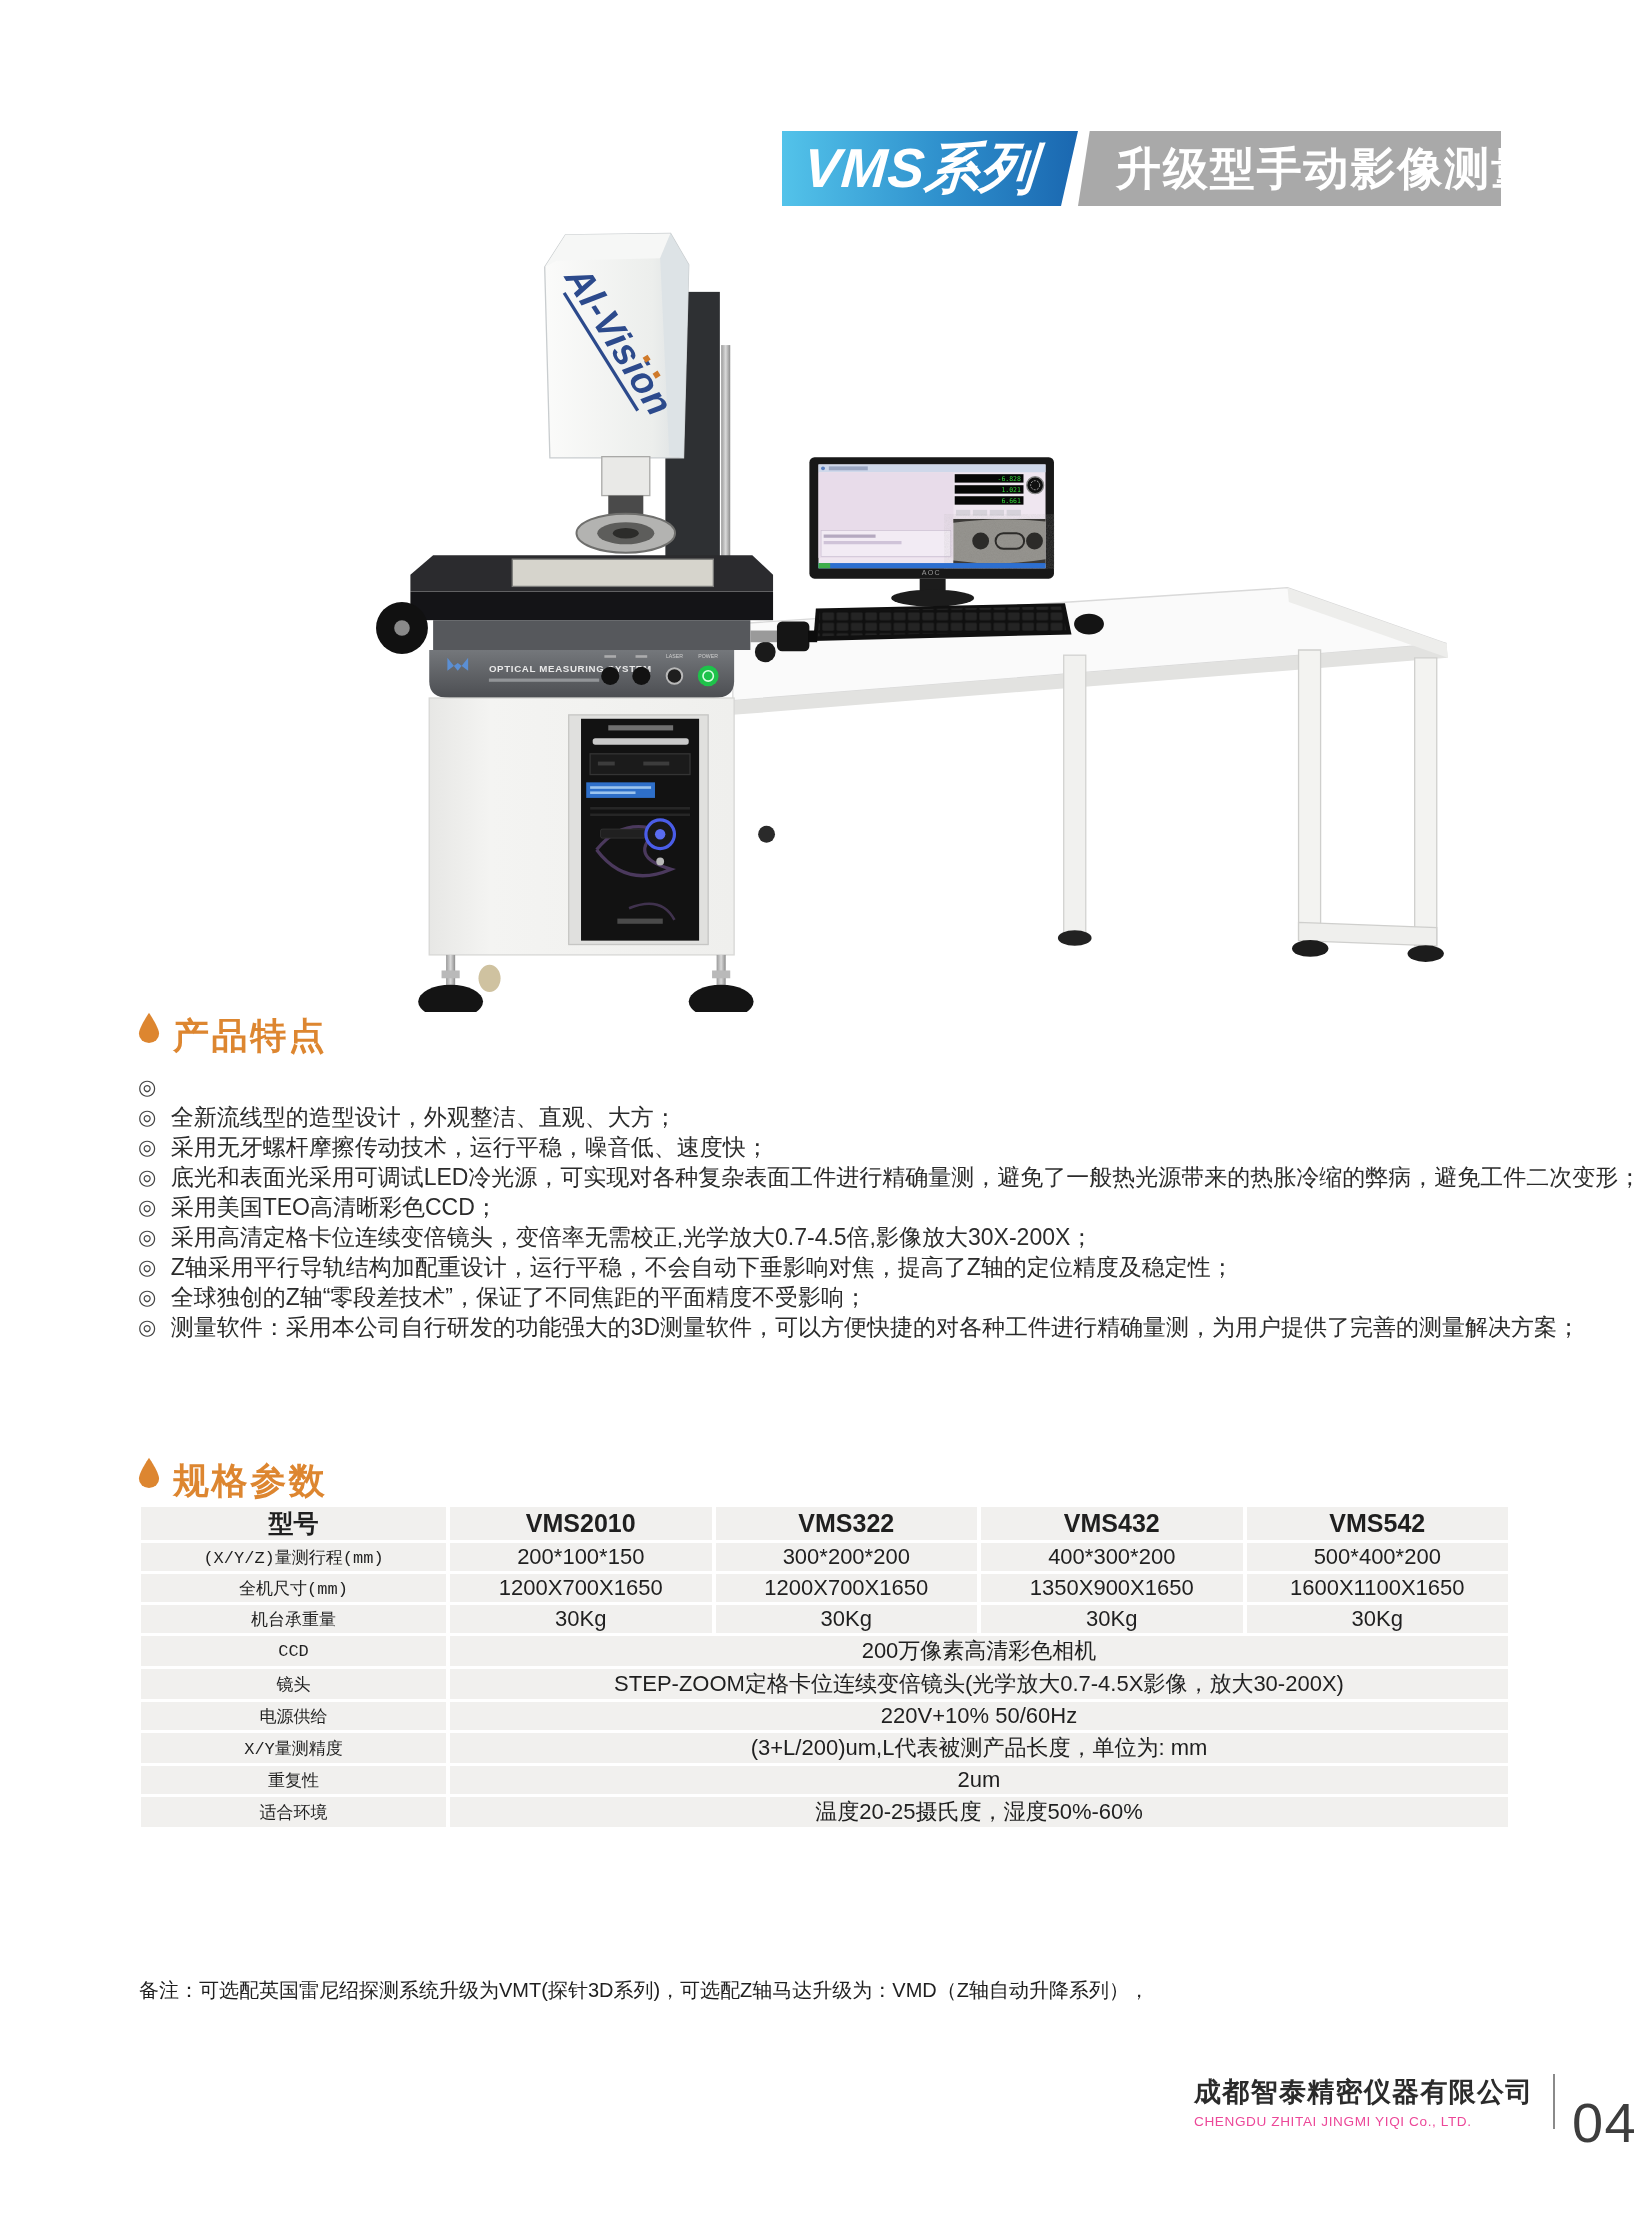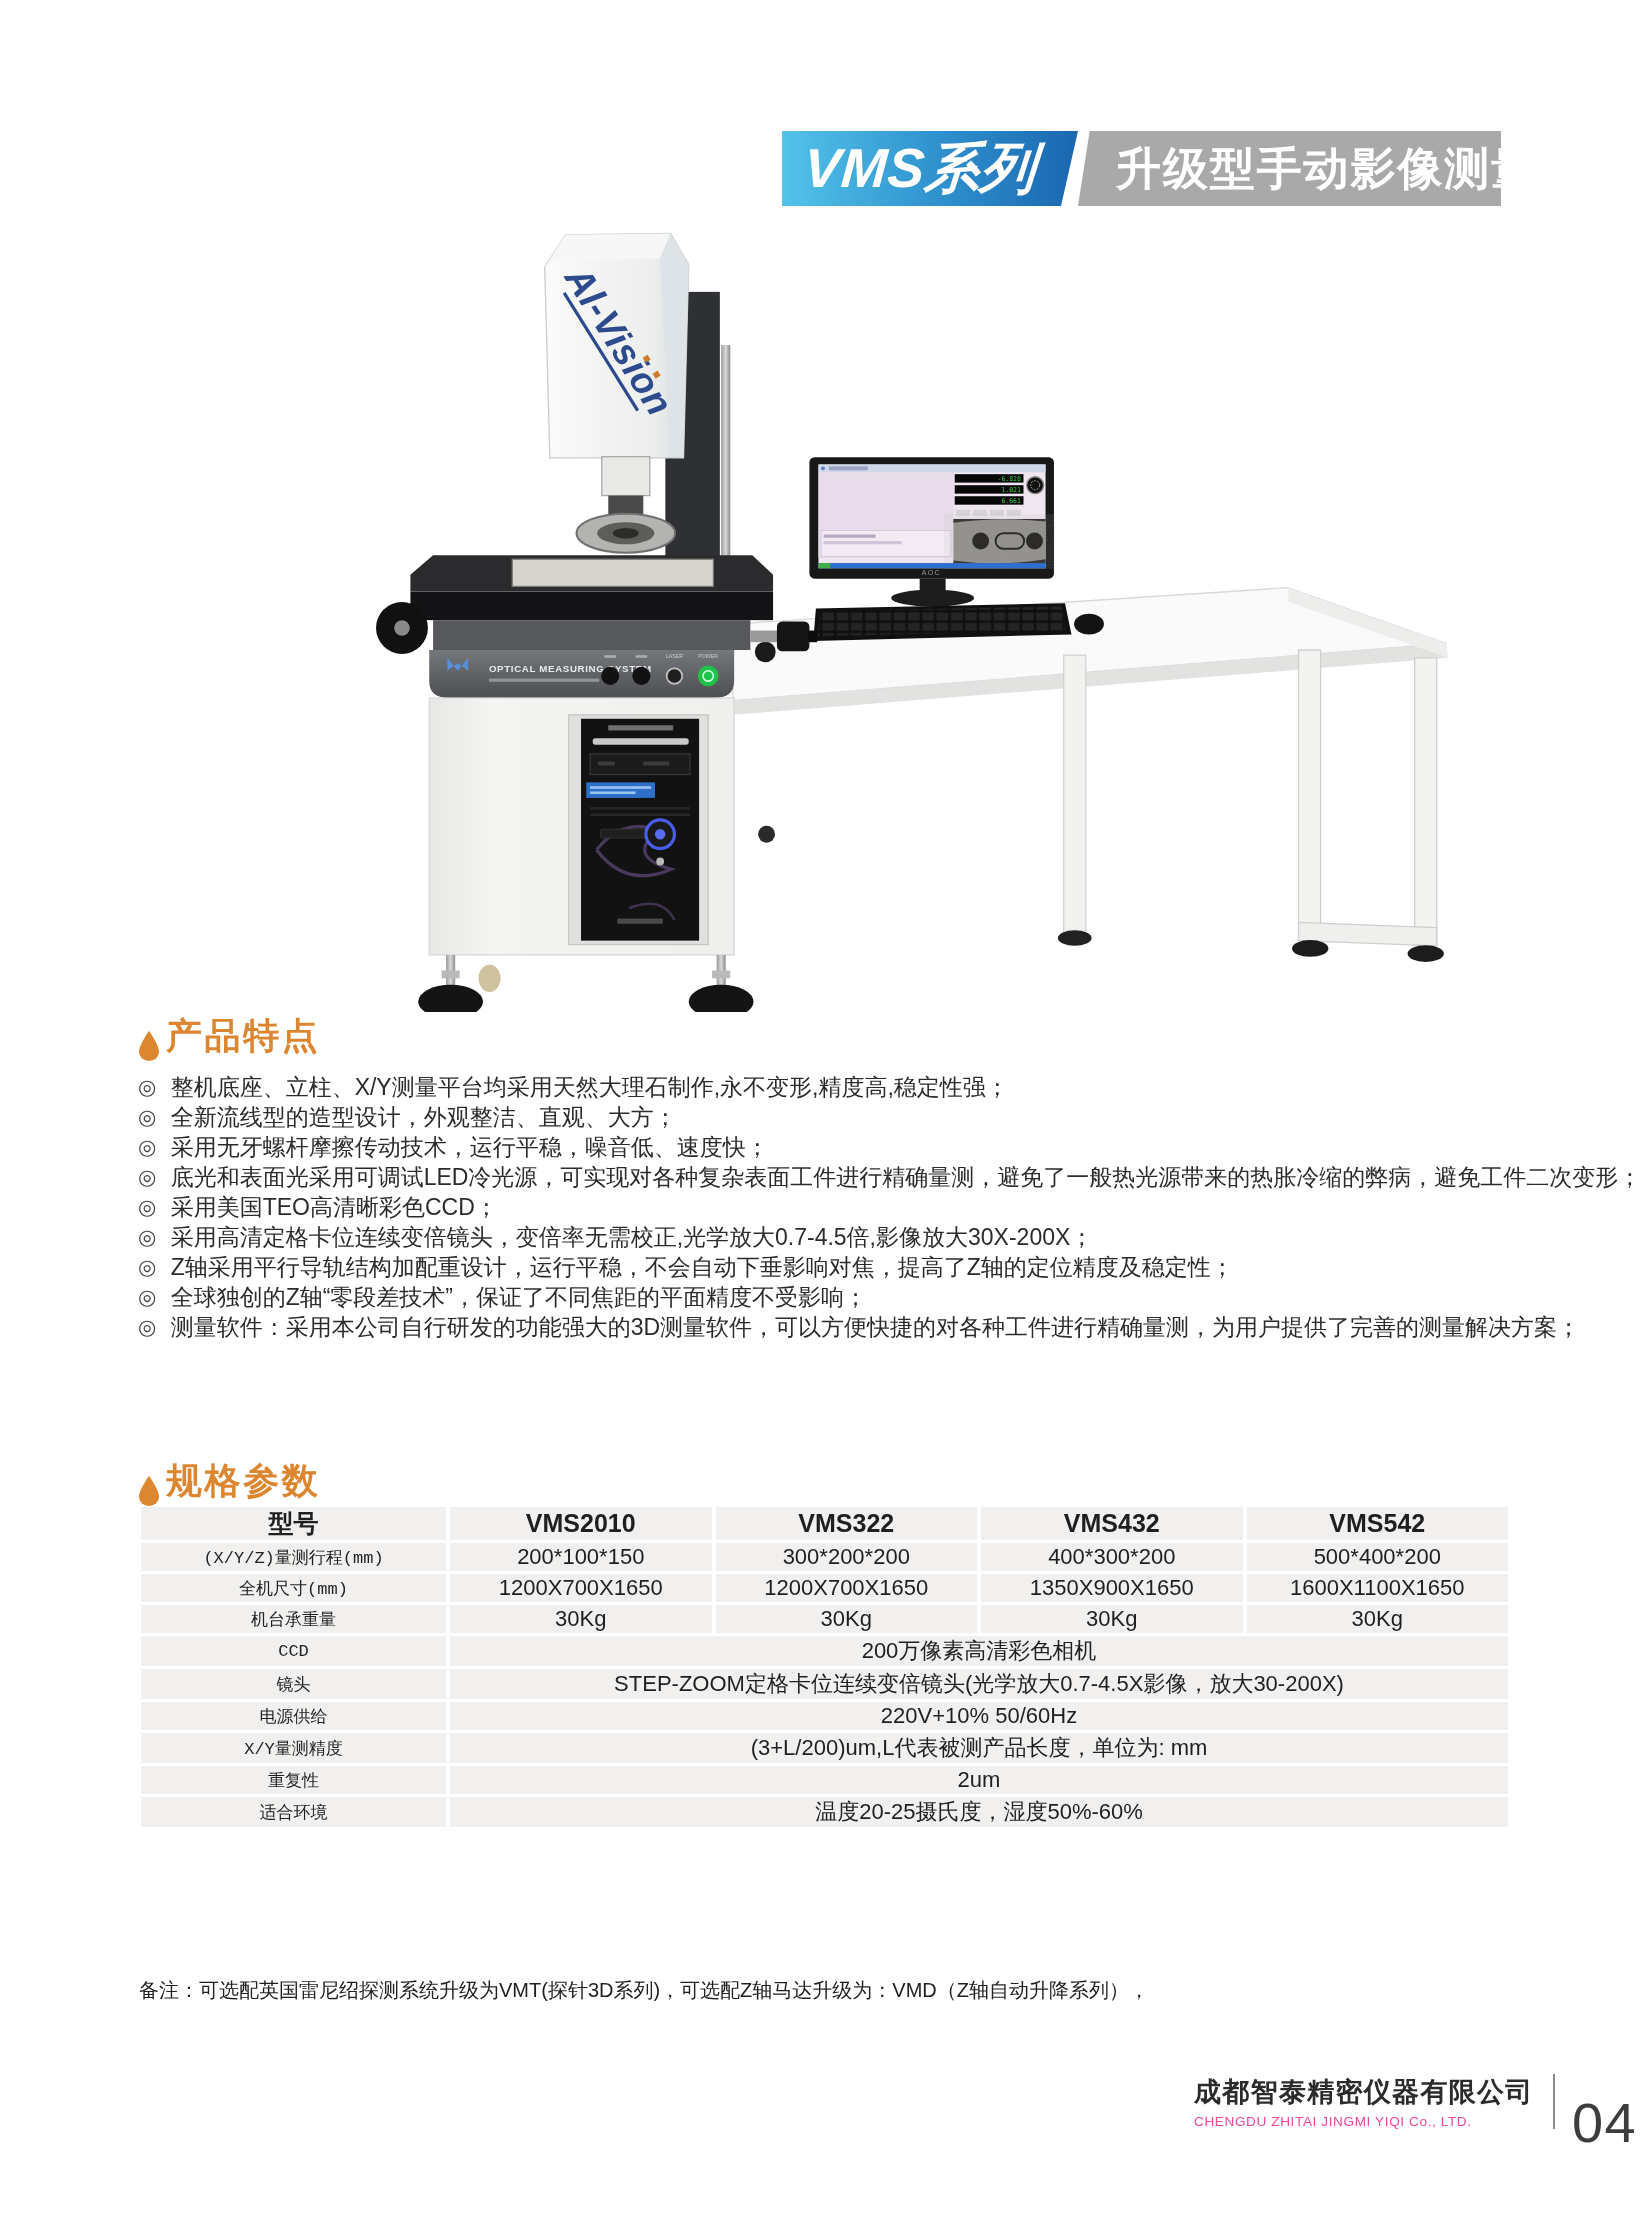--- a/index.html
+++ b/index.html
@@ -23,21 +23,21 @@
   .banner-gray{
     position:absolute;left:296px;top:0;right:0;height:75px;background:#a9a9a9;
     clip-path:polygon(11.7px 0,100% 0,100% 100%,0 100%);
     display:flex;align-items:center;
   }
   .banner-gray span{
     color:#fff;font-size:45px;font-weight:bold;padding-left:38px;
     letter-spacing:1.9px;white-space:nowrap;
   }
   
-  .section-head{position:absolute;left:138px;display:flex;align-items:flex-end;gap:6px;}
+  .section-head{position:absolute;left:138px;display:flex;align-items:flex-start;gap:13px;}
   .section-head .title{font-size:36px;font-weight:bold;color:#dd8630;letter-spacing:2.6px;}
   .drop-icon{width:22px;height:31px;flex:0 0 auto;}
   
   .features{position:absolute;left:138px;top:1072px;width:1493px;}
   .feature-item{
     display:flex;align-items:flex-start;gap:14.3px;
     font-size:23px;line-height:30px;color:#2b2b2b;white-space:nowrap;
   }
   .feature-item .ring{font-size:21px;color:#444;line-height:30px;}
   
@@ -274,21 +274,20 @@
 
 <div class="section-head" style="top:1012px;">
   <svg class="drop-icon" viewBox="0 0 28 40">
     <path d="M14 1 C14 1 27 20 27 28 A13 12 0 1 1 1 28 C1 20 14 1 14 1 Z" fill="#dd8630"></path>
   </svg>
   <span class="title">产品特点</span>
 </div>
 <div class="features">
     <div class="feature-item">
       <span class="ring">◎</span>
-      <span>整机底座、立柱、X/Y测量平台均采用天然大理石制作,永不变形,精度高,稳定性强；</span>
     </div>
     <div class="feature-item">
       <span class="ring">◎</span>
       <span>全新流线型的造型设计，外观整洁、直观、大方；</span>
     </div>
     <div class="feature-item">
       <span class="ring">◎</span>
       <span>采用无牙螺杆摩擦传动技术，运行平稳，噪音低、速度快；</span>
     </div>
     <div class="feature-item">

